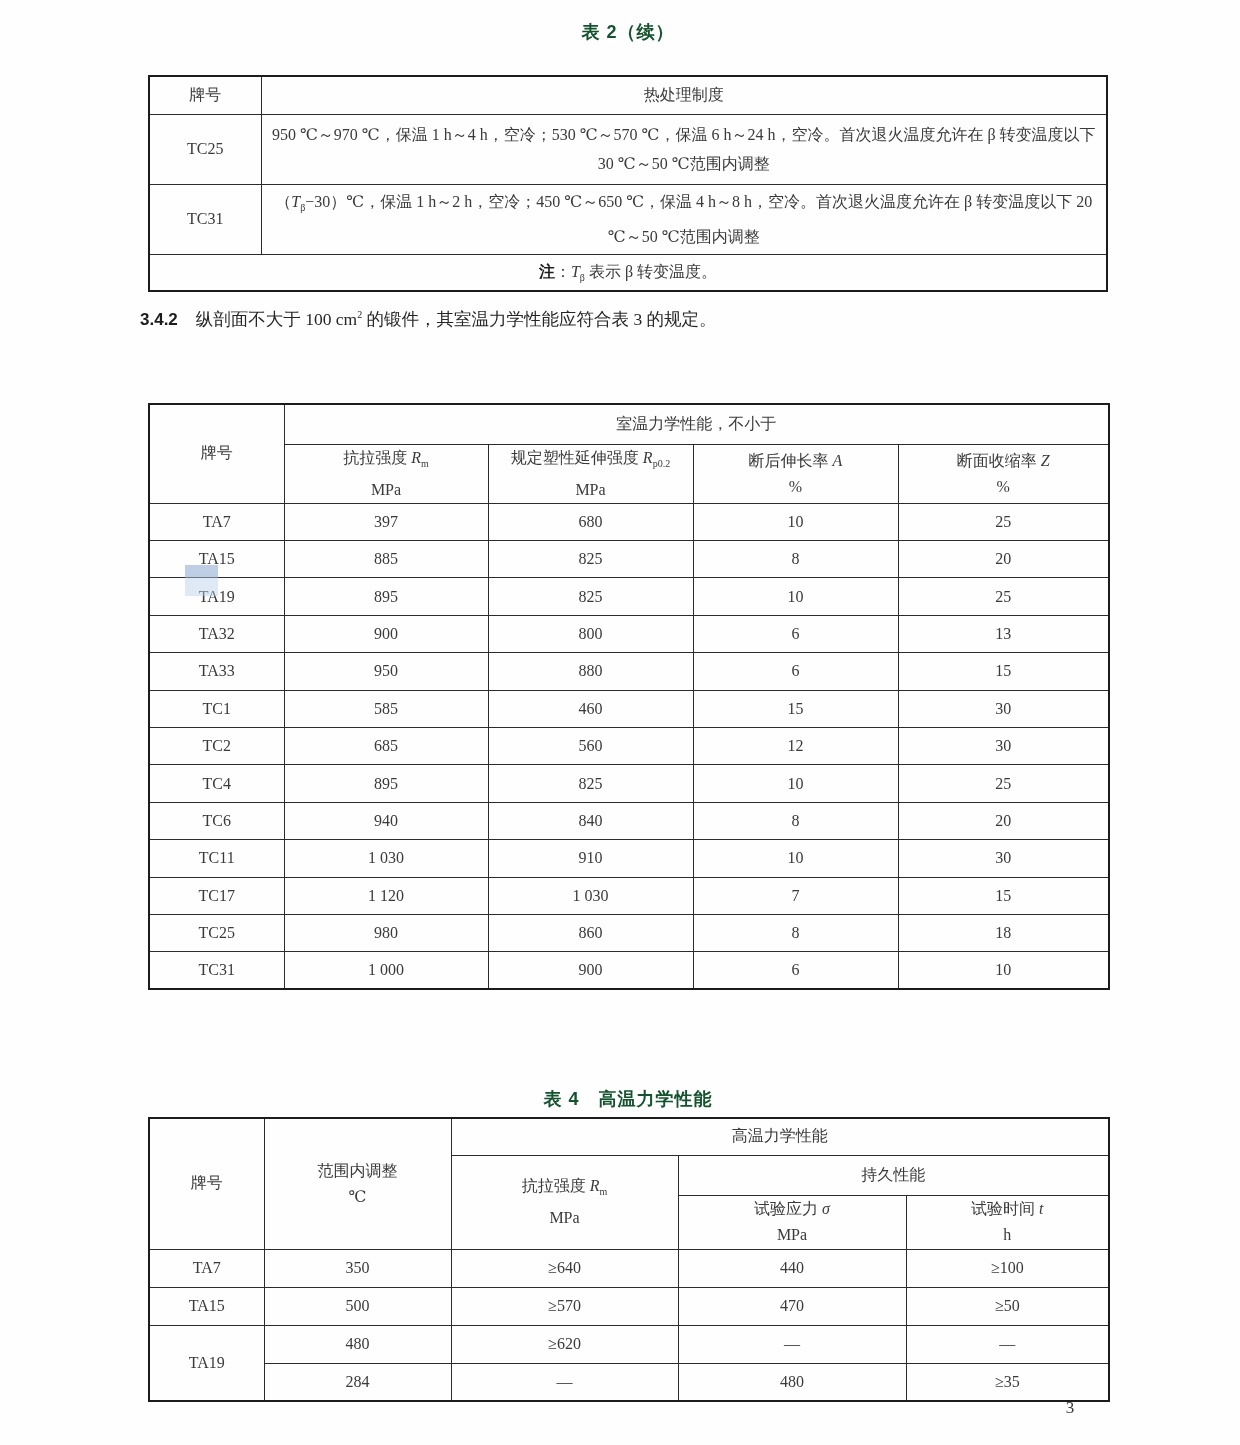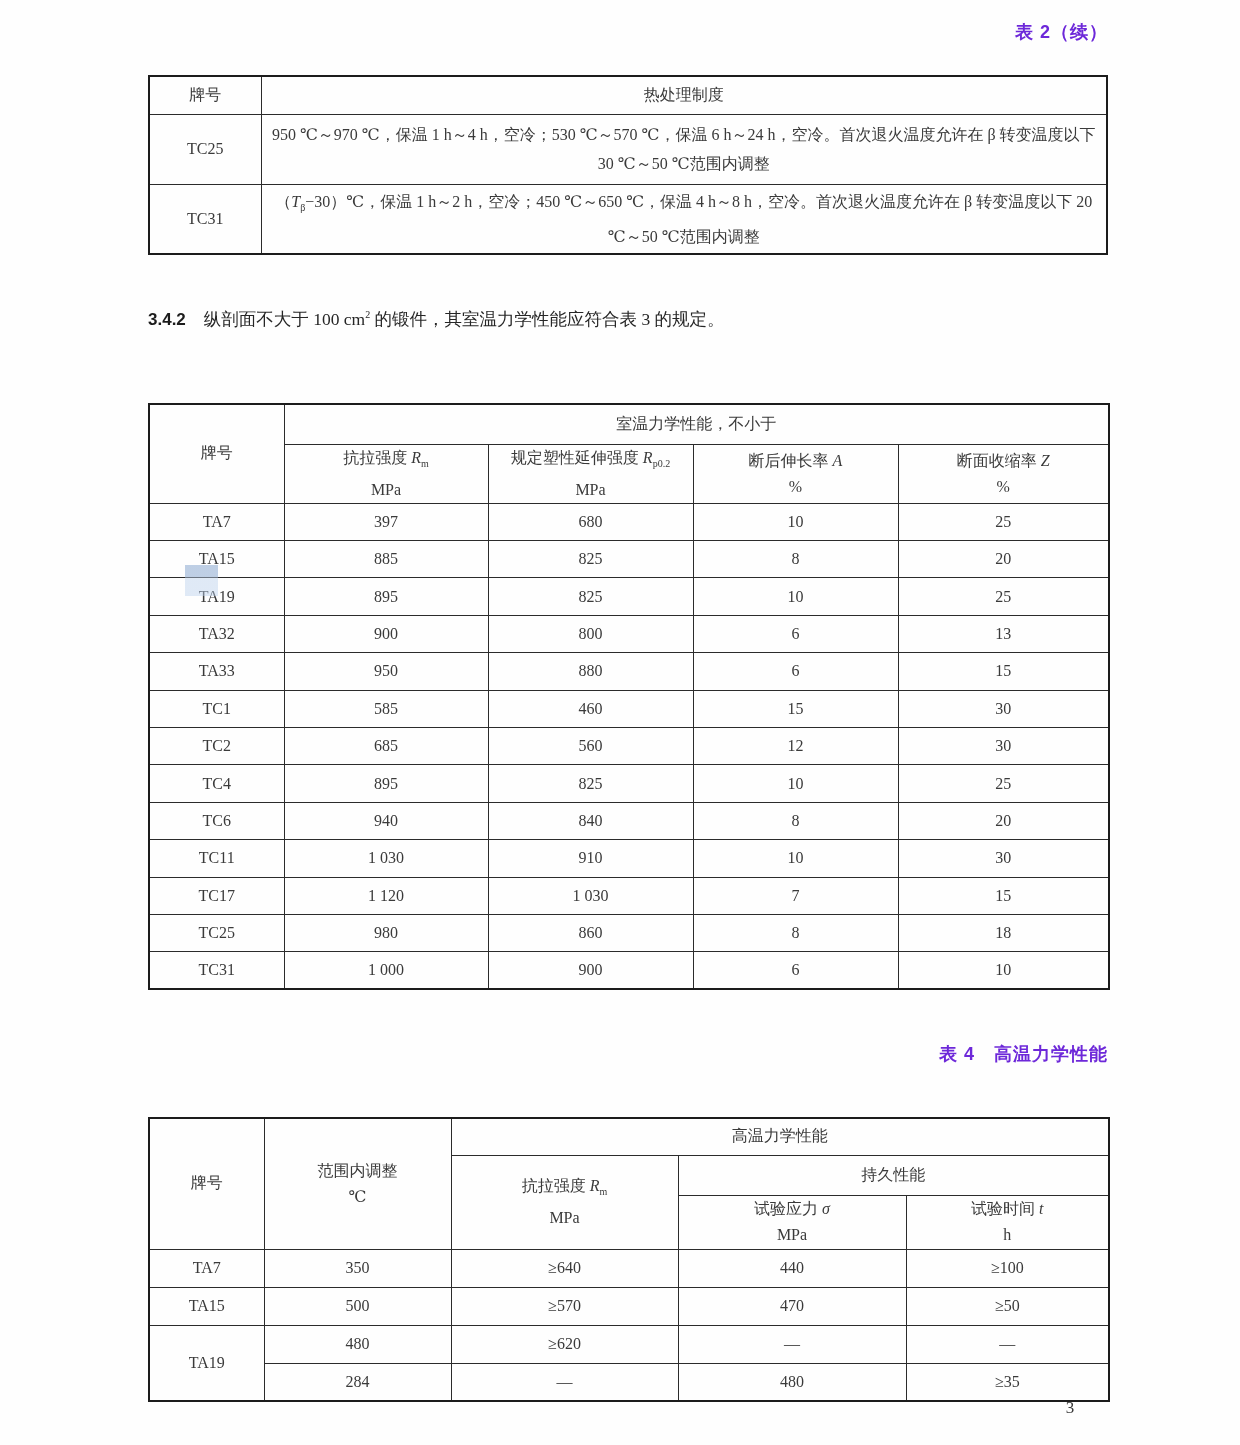--- a/index.html
+++ b/index.html
@@ -3,25 +3,25 @@
 <meta charset="utf-8">
 <style>
   html,body{margin:0;padding:0;background:#ffffff;}
   .page{
     position:relative;width:1240px;height:1445px;background:#fefefe;
     font-family:"Liberation Serif","DejaVu Serif",serif;color:#2e2e2e;
     overflow:hidden;
   }
   .abs{position:absolute;}
   .tbl-title{
-    left:148px;width:960px;text-align:right;
+    left:148px;width:960px;text-align:center;
     font-family:"Liberation Sans","DejaVu Sans",sans-serif;
-    font-weight:bold;font-size:18px;color:#6d28d9;letter-spacing:1px;
-  }
-  .sec{left:148px;width:980px;font-size:17.5px;color:#262626;margin-top:20px;}
+    font-weight:bold;font-size:18px;color:#14532d;letter-spacing:1px;
+  }
+  .sec{left:140px;width:980px;font-size:17.5px;color:#262626;margin-top:20px;}
   .sec .num{
     font-family:"Liberation Sans","DejaVu Sans",sans-serif;
     font-weight:bold;margin-right:18px;font-size:17px;color:#1c1c1c;
   }
   sup{font-size:10px;vertical-align:super;}
   sub{font-size:10px;vertical-align:sub;}
   i{font-style:italic;}
   table.tbl{
     position:absolute;left:148px;width:960px;border-collapse:collapse;
     table-layout:fixed;border:2px solid #1c1c1c;background:#fefefe;
@@ -62,20 +62,23 @@
         <td class="hdr">热处理制度</td>
       </tr>
       <tr style="height:70px">
         <td>TC25</td>
         <td class="treat"><span>950 ℃～970 ℃，保温 1 h～4 h，空冷；530 ℃～570 ℃，保温 6 h～24 h，空冷。首次退火温度允许在 β 转变温度以下 30 ℃～50 ℃范围内调整</span></td>
       </tr>
       <tr style="height:70px">
         <td>TC31</td>
         <td class="treat"><span>（</span><i>T</i><sub>β</sub><span>−30）℃，保温 1 h～2 h，空冷；450 ℃～650 ℃，保温 4 h～8 h，空冷。首次退火温度允许在 β 转变温度以下 20 ℃～50 ℃范围内调整</span></td>
       </tr>
+      <tr style="height:37px">
+        <td colspan="2" class="note"><b>注</b><span>：</span><i>T</i><sub>β</sub><span> 表示 β 转变温度。</span></td>
+      </tr>
     </tbody>
   </table>
 
   <p class="abs sec" style="top:287px">
     <span class="num">3.4.2</span><span>纵剖面不大于 100 cm</span><sup>2</sup><span> 的锻件，其室温力学性能应符合表 3 的规定。</span>
   </p>
 
 
   <table class="tbl" id="t3" style="top:403px">
     <colgroup>
@@ -200,21 +203,21 @@
           <td>900</td>
           <td>6</td>
           <td>10</td>
         </tr>
       </tbody>
   </table>
 
   <div class="abs hl"></div>
 
 
-  <div class="abs tbl-title" style="top:1042px">表 4　高温力学性能</div>
+  <div class="abs tbl-title" style="top:1087px">表 4　高温力学性能</div>
 
   <table class="tbl" id="t4" style="top:1117px">
     <colgroup>
       <col style="width:115px">
         <col style="width:187px">
         <col style="width:227px">
         <col style="width:228px">
         <col style="width:203px">
     </colgroup>
     <thead>

